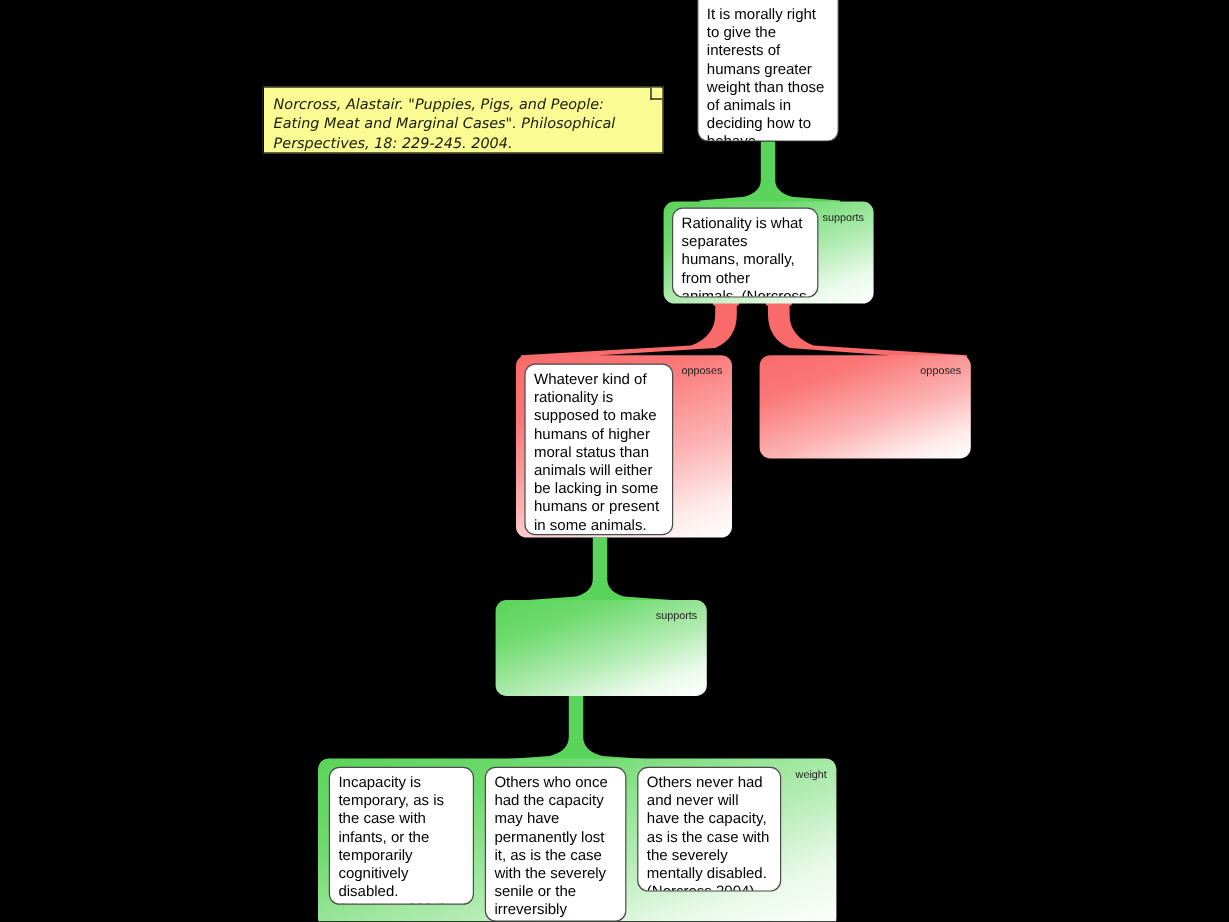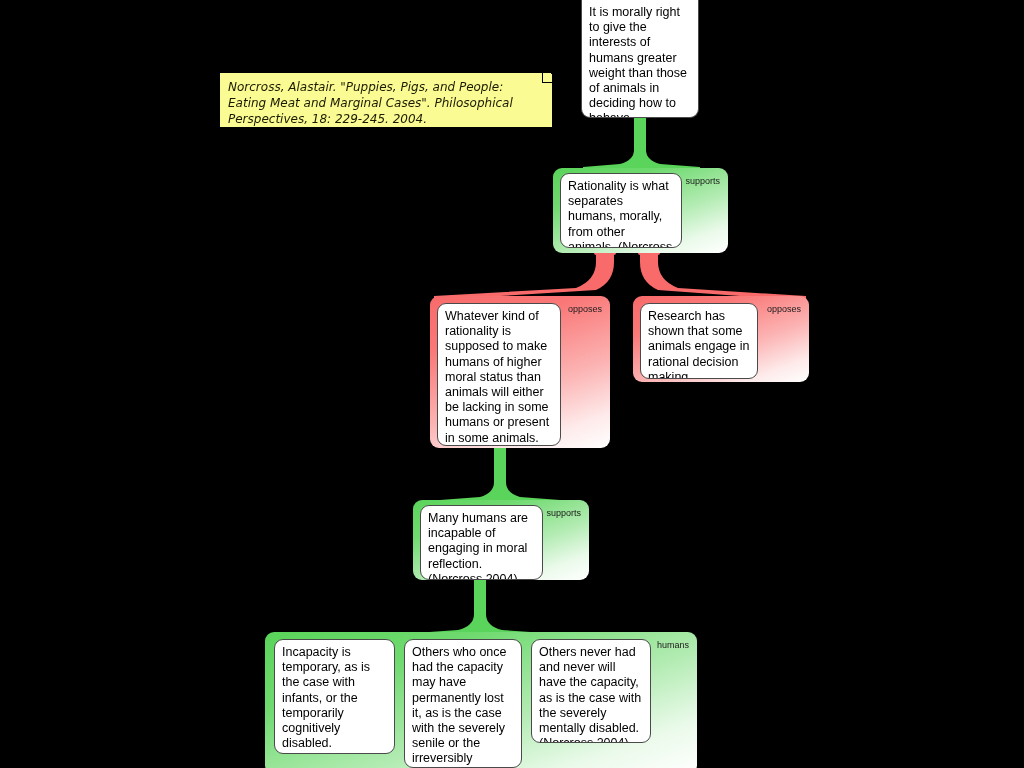--- a/index.html
+++ b/index.html
@@ -214,27 +214,25 @@
   <div class="card" id="card-rationality">Rationality is what separates humans, morally, from other animals. (Norcross 2004)</div>
 
   <div class="tray opposes" id="tray-whatever">
     <span class="tray-label">opposes</span>
   </div>
   <div class="card" id="card-whatever">Whatever kind of rationality is supposed to make humans of higher moral status than animals will either be lacking in some humans or present in some animals. (Norcross 2004)</div>
 
   <div class="tray opposes" id="tray-research">
     <span class="tray-label">opposes</span>
   </div>
-  <div class="card" id="card-research">Research has shown that some animals engage in rational decision making.</div>
 
   <div class="tray supports" id="tray-manyhumans">
     <span class="tray-label">supports</span>
   </div>
-  <div class="card" id="card-manyhumans">Many humans are incapable of engaging in moral reflection.(Norcross 2004)</div>
 
   <div class="tray supports" id="tray-bottom">
-    <span class="tray-label">humans</span>
+    <span class="tray-label">weight</span>
   </div>
   <div class="card" id="card-incapacity">Incapacity is temporary, as is the case with infants, or the temporarily cognitively disabled. (Norcross 2004)</div>
   <div class="card" id="card-others-once">Others who once had the capacity may have permanently lost it, as is the case with the severely senile or the irreversibly comatose. (Norcross 2004)</div>
   <div class="card" id="card-others-never">Others never had and never will have the capacity, as is the case with the severely mentally disabled. (Norcross 2004)</div>
 
 </div>
 
 </body></html>

